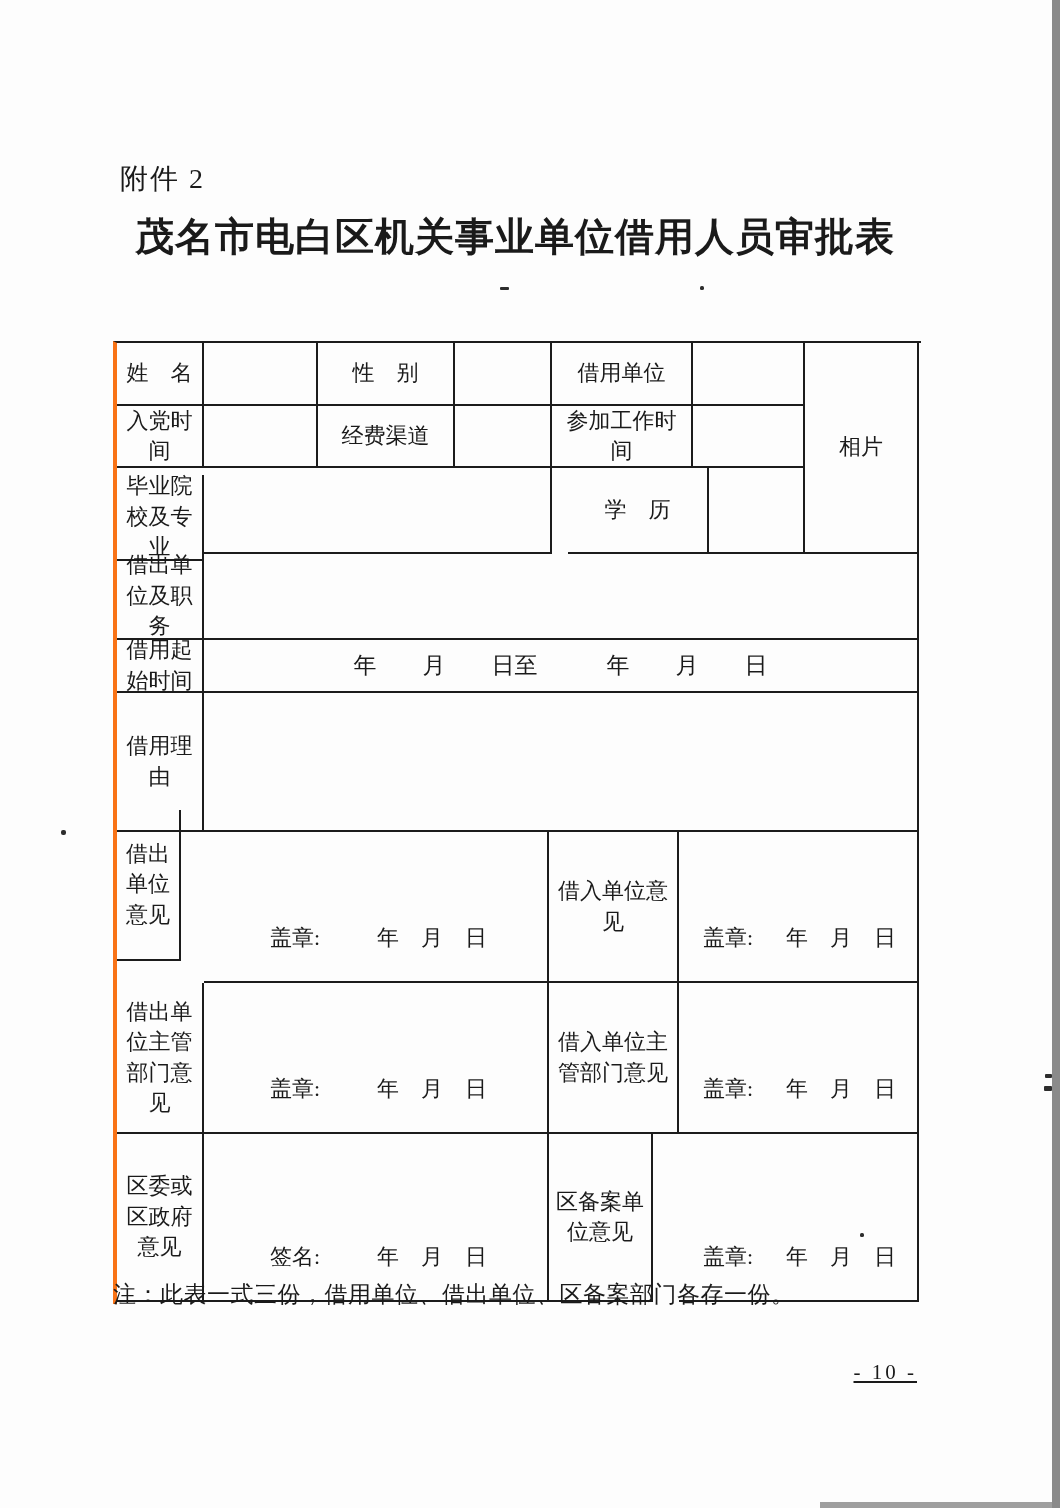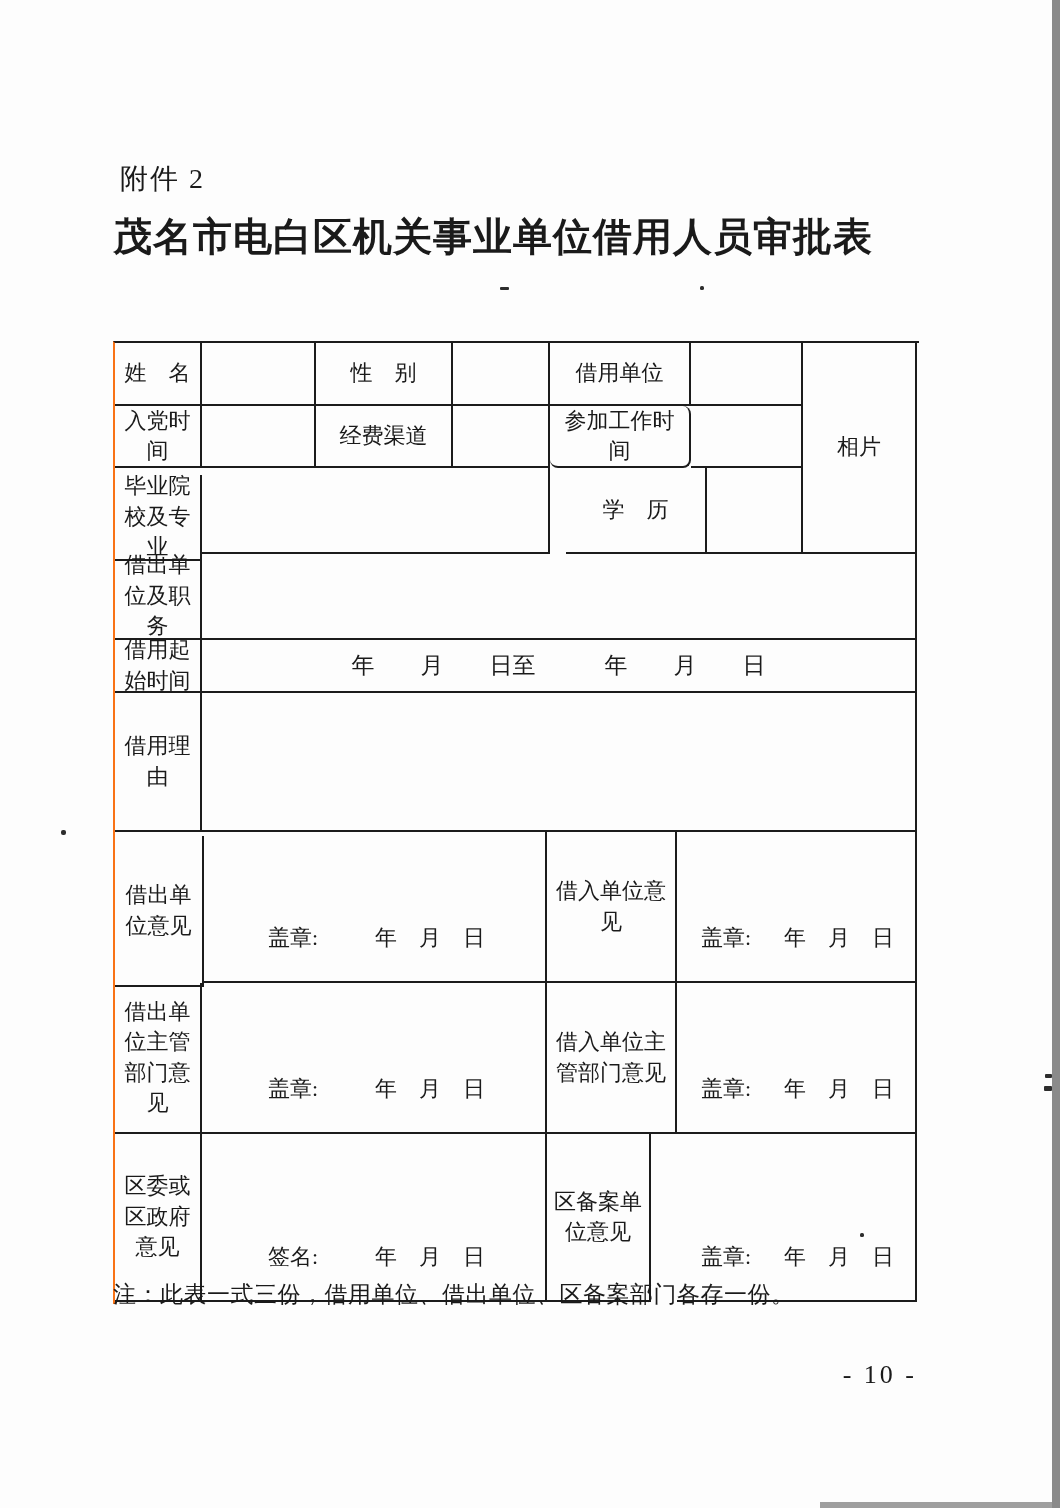--- a/index.html
+++ b/index.html
@@ -7,52 +7,52 @@
     position:relative; width:1060px; height:1508px; margin:0 auto;
     background:#fdfdfd; overflow:hidden;
     font-family:"Liberation Serif", serif; color:#1a1a1a;
   }
   .attachment-label {
     position:absolute; left:120px; top:160px;
     font-size:28px; letter-spacing:2px;
   }
   .doc-title {
     position:absolute; left:113px; top:210px; width:804px;
-    font-size:39px; font-weight:bold;
+    text-align:center; font-size:39px; font-weight:bold;
     font-family:Liberation Mono, monospace; letter-spacing:1px;
     white-space:nowrap;
   }
   .form-table {
     position:absolute; left:113px; top:341px; width:804px; height:961px;
-    border-top:2px solid #1c1c1c; border-left:2px solid #f97316;
+    border-top:2px solid #1c1c1c; border-left:4px solid #f97316;
   }
   .cell {
     position:absolute; box-sizing:border-box;
     border-right:2px solid #1c1c1c; border-bottom:2px solid #1c1c1c;
     display:flex; align-items:center; justify-content:center;
     text-align:center; font-size:22px; line-height:1.38;
   }
   .cell.label { padding:2px 7px; }
   .cell.label-mid { padding:2px 6px; }
-  .cell.wide-pad { padding:2px 12px;border-radius:8px; }
+  .cell.wide-pad { padding:2px 12px; }
   .cell.period-value { font-size:23px; }
   .cell.opinion-value { align-items:flex-end; padding:16px; }
   .stamp-line {
     display:flex; width:100%; justify-content:space-between;
     box-sizing:border-box; font-size:22px; white-space:nowrap;
   }
   .stamp-line.inner-left  { padding:0 44px 12px 50px; }
   .stamp-line.inner-right { padding:0 5px 12px 8px; }
   .foot-note {
     position:absolute; left:113px; top:1279px;
     font-size:23px; letter-spacing:0.5px;
   }
   .page-number {
     position:absolute; top:1360px; right:143px;
-    font-size:26px; letter-spacing:3px;
+    font-size:21px; letter-spacing:3px;text-decoration:underline;
   }
   .scan-edge-right {
     position:absolute; top:0; right:0; width:8px; height:1508px;
     background:#8a8a8a;
   }
   .scan-edge-bottom {
     position:absolute; bottom:0; right:0; width:240px; height:6px;
     background:#9f9f9f;
   }
   .speck { position:absolute; background:#2d2d2d; border-radius:40%; }
@@ -90,21 +90,21 @@
 
     <div class="cell label" style="left:0;top:211px;width:87px;height:86px">借出单位及职务</div>
     <div class="cell" style="left:87px;top:211px;width:715px;height:86px"></div>
 
     <div class="cell label" style="left:0;top:297px;width:87px;height:53px">借用起始时间</div>
     <div class="cell period-value" style="left:87px;top:297px;width:715px;height:53px">年　　月　　日至　　　年　　月　　日</div>
 
     <div class="cell label" style="left:0;top:350px;width:87px;height:139px">借用理由</div>
     <div class="cell" style="left:87px;top:350px;width:715px;height:139px"></div>
 
-    <div class="cell label" style="left:0;top:493px;width:89px;height:151px">借出单位意见</div>
+    <div class="cell label" style="left:0;top:467px;width:64px;height:151px">借出单位意见</div>
     <div class="cell opinion-value" style="left:87px;top:489px;width:345px;height:151px">
       <div class="stamp-line inner-left">
         <span>盖章:</span>
         <span>年　月　日</span>
       </div>
     </div>
     <div class="cell label-mid" style="left:432px;top:489px;width:130px;height:151px">借入单位意见</div>
     <div class="cell opinion-value" style="left:562px;top:489px;width:240px;height:151px">
       <div class="stamp-line inner-right">
         <span>盖章:</span>

